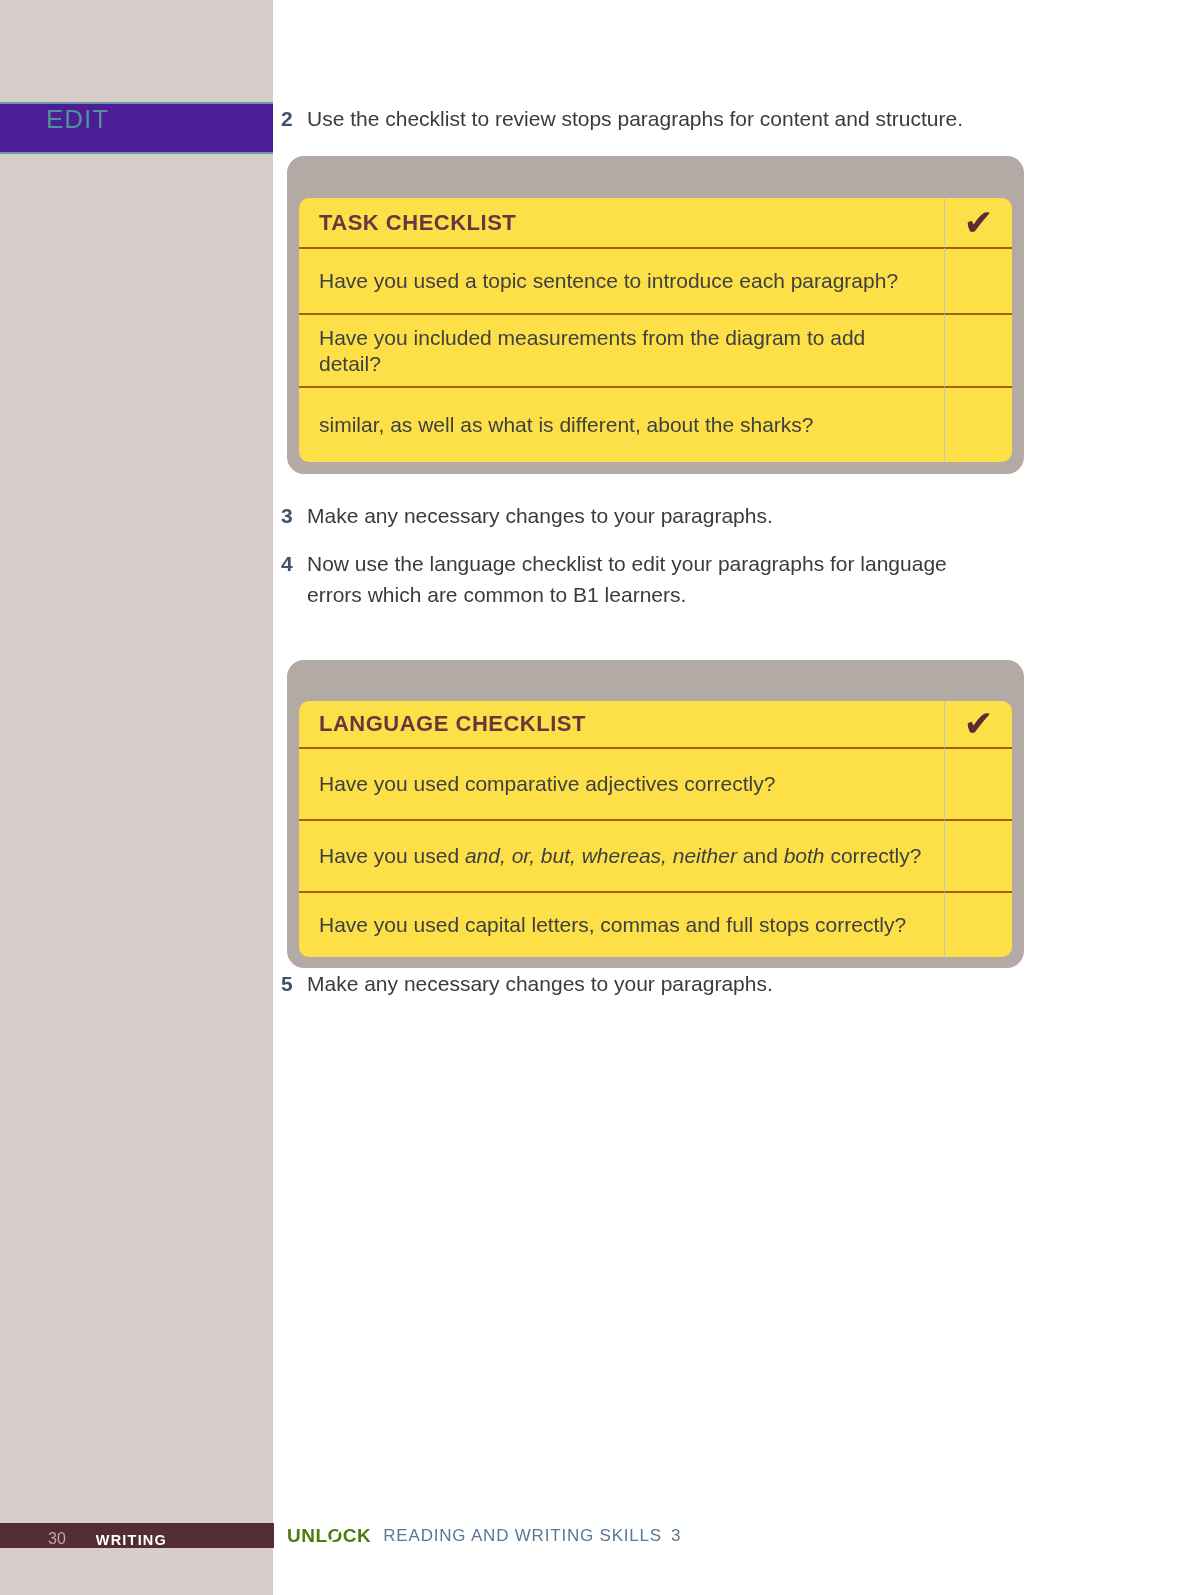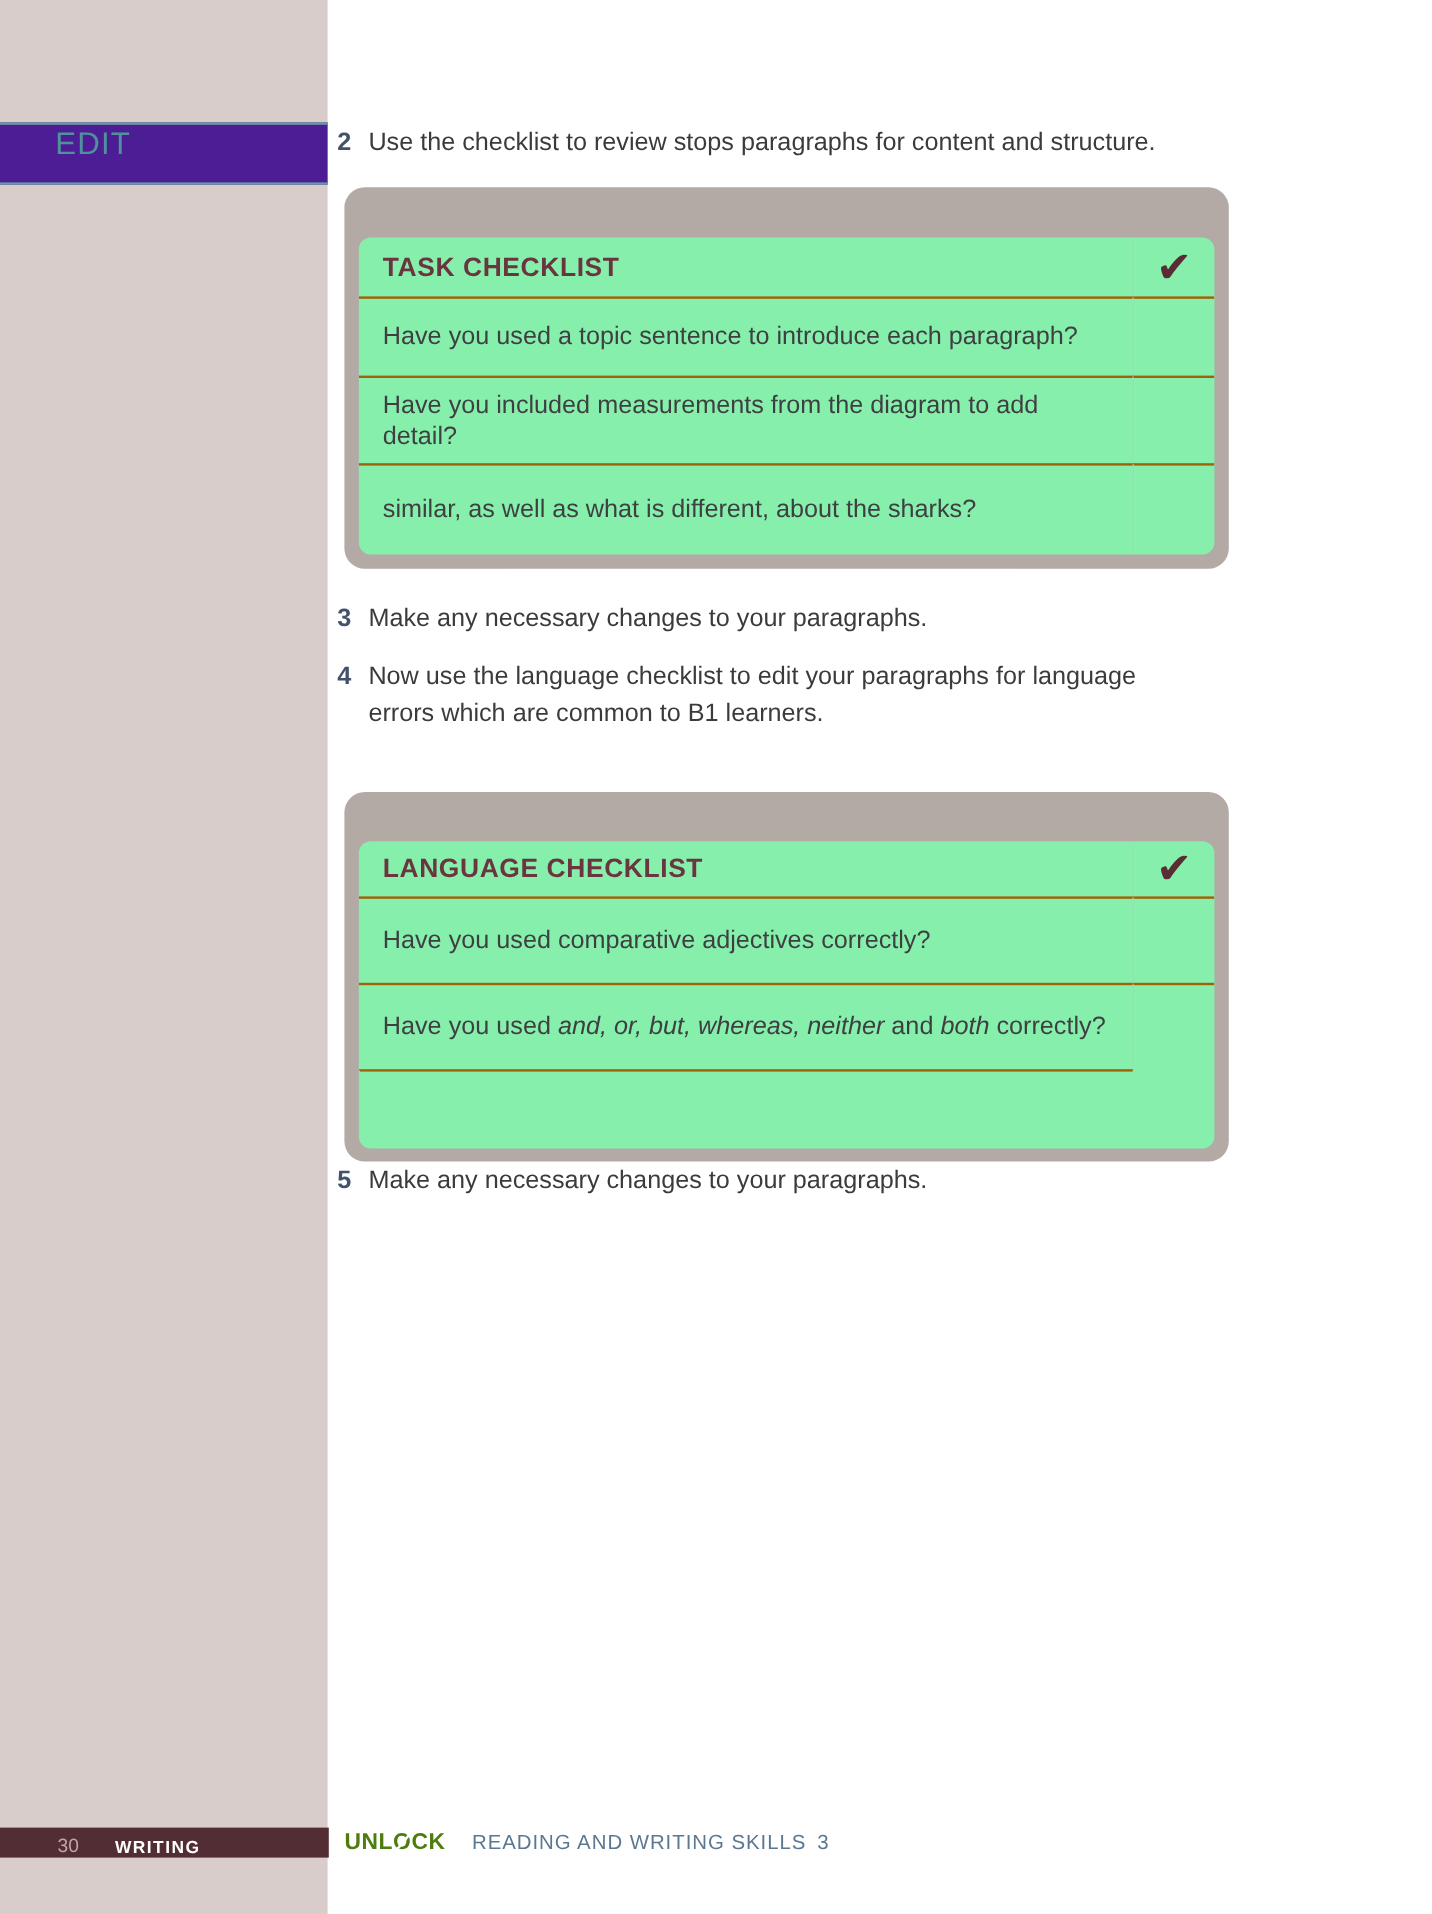--- a/index.html
+++ b/index.html
@@ -32,21 +32,21 @@
   .item3{top:500px;}
   .item4{top:548px;}
   .item5{top:968px;}
   .card{
     position:absolute;left:287px;width:737px;background:#b3aaa5;
     border-radius:17px;box-sizing:border-box;
   }
   .card1{top:156px;height:318px;padding:42px 12px 12px 12px;}
   .card2{top:660px;height:308px;padding:41px 12px 11px 12px;}
   .cl-table{
-    background:#86efac;border-radius:10px;overflow:hidden;height:100%;
+    background:#fde047;border-radius:10px;overflow:hidden;height:100%;
     display:grid;grid-template-columns:1fr 68px;
   }
   .card1 .cl-table{grid-template-rows:49px 66px 73px 76px;}
   .card2 .cl-table{grid-template-rows:46px 72px 72px 66px;}
   .cell{
     display:flex;align-items:center;box-sizing:border-box;
   }
   .cell.q{padding-left:20px;padding-right:8px;}
   .cell.c{border-left:1px solid #c9c4be;justify-content:center;}
   .row2cell{border-top:2px solid #a16207;}
@@ -77,21 +77,21 @@
   }
   .logo{
     font-weight:700;font-size:19px;color:#4d7c0f;letter-spacing:0.5px;display:flex;align-items:center;
   }
   .logo-o{position:relative;display:inline-block;}
   .logo-o::after{
     content:"";position:absolute;left:50%;top:2px;bottom:4px;width:2px;
     background:#ffffff;transform:rotate(40deg);
   }
   .series{
-    margin-left:22px;color:#5b7892;font-size:17px;letter-spacing:0.8px;
+    margin-left:12px;color:#5b7892;font-size:17px;letter-spacing:0.8px;
   }
   .level{
     margin-left:9px;color:#5b7892;font-size:17px;
   }
 </style>
 </head>
 <body>
 
 <div class="sidebar">
   <div class="edit-tab">
@@ -164,20 +164,25 @@
           <span class="line">Have you used comparative adjectives correctly?</span>
         </span>
     </div>
     <div class="cell c row2cell"></div>
 
     <div class="cell q row2cell">
       <span class="qtext"><span>Have you used </span><span class="it">and, or, but, whereas, neither</span><span> and </span><span class="it">both</span><span> correctly?</span></span>
     </div>
     <div class="cell c row2cell"></div>
 
+    <div class="cell q row2cell">
+      <span class="qtext">
+          <span class="line">Have you used capital letters, commas and full stops correctly?</span>
+        </span>
+    </div>
     <div class="cell c row2cell"></div>
   </div>
 </div>
 
 <div class="instruction item5">
   <span class="num">5</span>
   <span class="txt">Make any necessary changes to your paragraphs.</span>
 </div>
 
 <div class="footer-bar">

